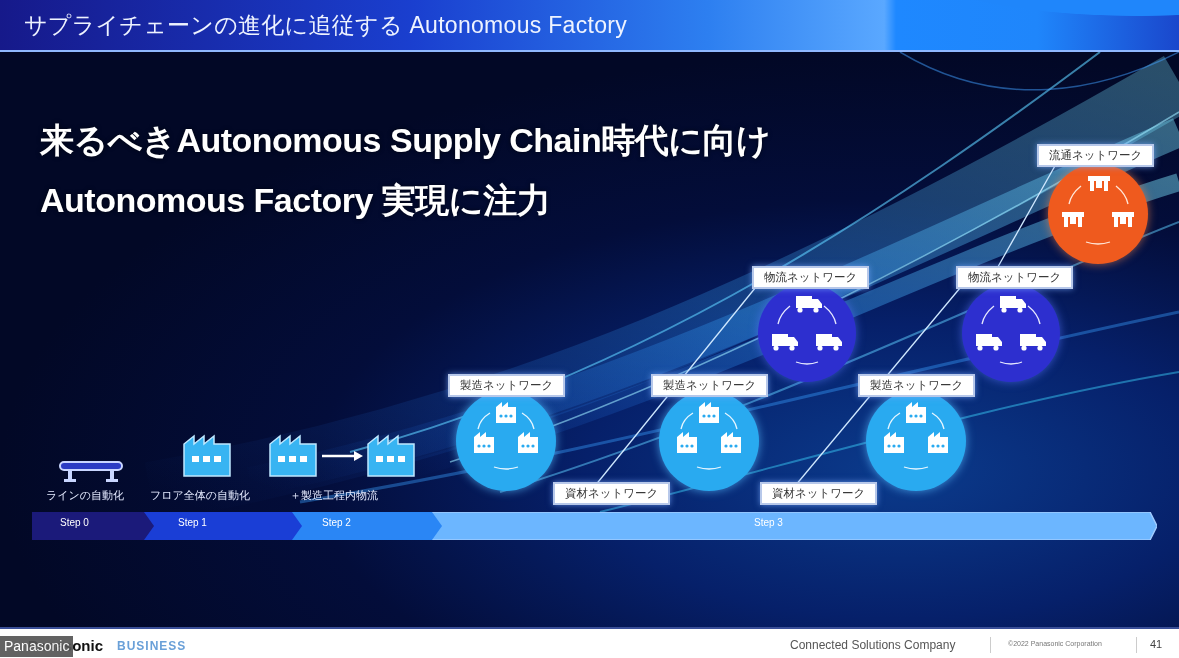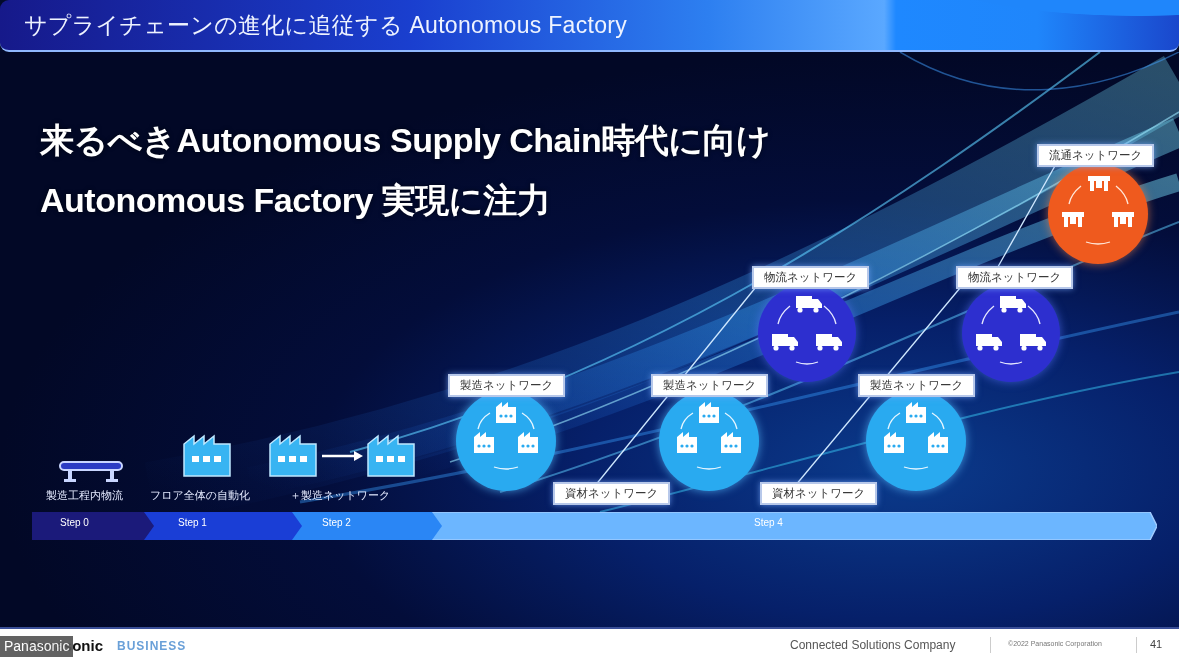--- a/index.html
+++ b/index.html
@@ -1,20 +1,20 @@
 <!DOCTYPE html>
 <html><head>
 <meta charset="utf-8">
 <style>
   html,body{margin:0;padding:0;}
   body{width:1179px;height:658px;overflow:hidden;background:#020a2a;font-family:"Liberation Sans","DejaVu Sans",sans-serif;position:relative;}
   .slide{position:absolute;left:0;top:0;width:1179px;height:658px;overflow:hidden;}
   .header{position:absolute;left:0;top:0;width:1179px;height:50px;
     background:linear-gradient(90deg,#16198a 0%,#1a3fcf 35%,#2d7ff0 60%,#5aa8ff 75%,#1e88ff 76%,#1f86fb 88%,#1a47cc 100%);
-    border-bottom:2px solid #8fb8ff;border-radius:9px;}
+    border-bottom:2px solid #8fb8ff;}
   .header .arc{position:absolute;right:0;top:0;width:300px;height:50px;
     background:radial-gradient(ellipse 330px 70px at 260px -30px,#1f86fb 0 65%,transparent 66%);}
   .header-title{position:absolute;left:24px;top:10px;color:#eef3ff;font-size:23px;letter-spacing:0.3px;}
   .main{position:absolute;left:0;top:52px;width:1179px;height:575px;
     background:radial-gradient(ellipse 900px 420px at 900px 420px,#0b3b8c 0%,#06206a 35%,#030d3a 65%,#020826 100%);}
   .streaks{position:absolute;left:0;top:0;width:1179px;height:575px;}
   .headline{position:absolute;left:40px;color:#fff;font-weight:bold;font-size:34px;letter-spacing:-0.5px;text-shadow:0 0 4px rgba(0,0,0,.6);}
   .hl1{top:66px;}
   .hl2{top:126px;}
   .step-label{position:absolute;color:#e4eaff;font-size:11px;white-space:nowrap;}
@@ -70,21 +70,21 @@
     <div class="headline hl2">Autonomous Factory 実現に注力</div>
     <div class="headline hl1">来るべきAutonomous Supply Chain時代に向け</div>
 
     <svg style="position:absolute;left:58px;top:408px;" width="66" height="24">
       <rect x="2" y="2" width="62" height="8" rx="4" fill="#2b3cc4" stroke="#c9d6ff" stroke-width="2"></rect>
       <rect x="10" y="10" width="4" height="10" fill="#c9d6ff"></rect>
       <rect x="52" y="10" width="4" height="10" fill="#c9d6ff"></rect>
       <rect x="6" y="19" width="12" height="3" fill="#c9d6ff"></rect>
       <rect x="48" y="19" width="12" height="3" fill="#c9d6ff"></rect>
     </svg>
-    <div class="step-label" style="left:46px;top:436px;">製造工程内物流</div>
+    <div class="step-label" style="left:46px;top:436px;">ラインの自動化</div>
 
     <svg style="position:absolute;left:182px;top:382px;" width="50" height="44">
       <path d="M2 42 V10 L12 2 V10 L22 2 V10 L32 2 V10 L48 10 V42 Z" fill="#38b4f2" stroke="#bfe8ff" stroke-width="1.5"></path>
       <rect x="10" y="22" width="7" height="6" fill="#fff"></rect>
         <rect x="21" y="22" width="7" height="6" fill="#fff"></rect>
         <rect x="32" y="22" width="7" height="6" fill="#fff"></rect>
     </svg>
     <div class="step-label" style="left:150px;top:436px;">フロア全体の自動化</div>
 
     <svg style="position:absolute;left:268px;top:382px;" width="148" height="44">
@@ -94,21 +94,21 @@
         <rect x="32" y="22" width="7" height="6" fill="#fff"></rect>
       <line x1="54" y1="22" x2="86" y2="22" stroke="#fff" stroke-width="2.5"></line>
       <polygon points="86,17 95,22 86,27" fill="#fff"></polygon>
       <g transform="translate(98,0)">
         <path d="M2 42 V10 L12 2 V10 L22 2 V10 L32 2 V10 L48 10 V42 Z" fill="#38b4f2" stroke="#bfe8ff" stroke-width="1.5"></path>
         <rect x="10" y="22" width="7" height="6" fill="#fff"></rect>
           <rect x="21" y="22" width="7" height="6" fill="#fff"></rect>
           <rect x="32" y="22" width="7" height="6" fill="#fff"></rect>
       </g>
     </svg>
-    <div class="step-label" style="left:290px;top:436px;">＋製造ネットワーク</div>
+    <div class="step-label" style="left:290px;top:436px;">＋製造工程内物流</div>
 
     <div class="circle c-mfg" style="left:456px;top:339px;width:100px;height:100px;">
       <svg width="100" height="100">
         <g fill="#fff">
             <path d="M40 32 V16 l6 -5 v5 l6 -5 v5 l8 0 V32 Z"></path>
             <path d="M18 62 V46 l6 -5 v5 l6 -5 v5 l8 0 V62 Z"></path>
             <path d="M62 62 V46 l6 -5 v5 l6 -5 v5 l8 0 V62 Z"></path>
           </g>
         <g fill="#29aaf0">
             <circle cx="45" cy="25" r="1.6"></circle>
@@ -269,21 +269,21 @@
           </filter>
         </defs>
       <polygon points="0,0 1118,0 1125,14 1118,28 0,28" fill="#6cb6ff" stroke="#9fcbff" stroke-width="1.5"></polygon>
       <polygon points="0,0 400,0 410,14 400,28 0,28" fill="#2a86f5"></polygon>
       <polygon points="0,0 260,0 270,14 260,28 0,28" fill="#1a3ed6"></polygon>
       <polygon points="0,0 112,0 122,14 112,28 0,28" fill="#1b1a7a"></polygon>
     </svg>
     <div class="step-text" style="left:60px;top:465px;">Step 0</div>
     <div class="step-text" style="left:178px;top:465px;text-align:center;">Step 1</div>
     <div class="step-text" style="left:322px;top:465px;">Step 2</div>
-    <div class="step-text" style="left:754px;top:465px;">Step 4</div>
+    <div class="step-text" style="left:754px;top:465px;">Step 3</div>
   </div>
 
   <div class="footer">
     <div class="brand">Panasonic</div>
     <div class="brand-biz">BUSINESS</div>
     <div class="foot-company">Connected Solutions Company</div>
     <div class="foot-sep" style="left:990px;"></div>
     <div class="foot-copy">©2022 Panasonic Corporation</div>
     <div class="foot-sep" style="left:1136px;"></div>
     <div class="foot-page">41</div>

